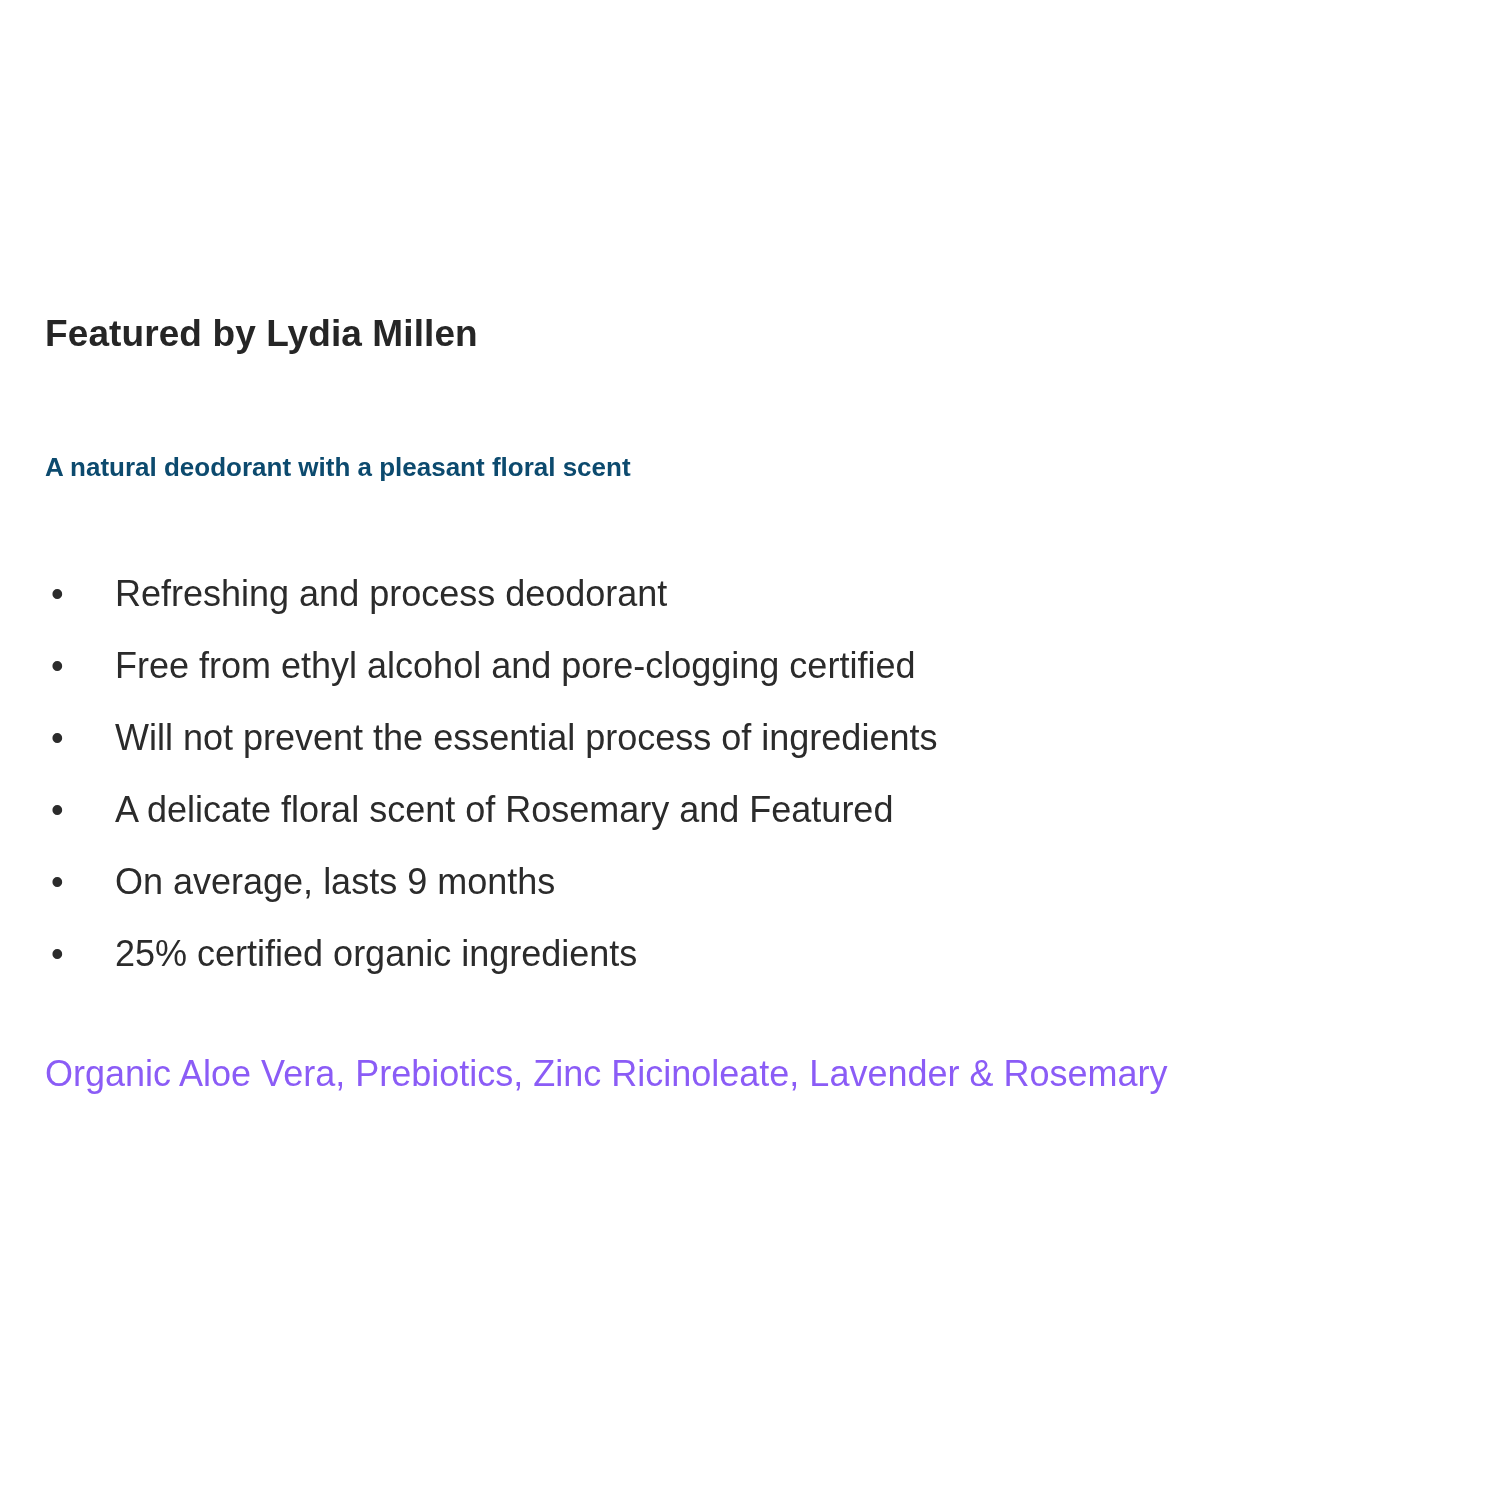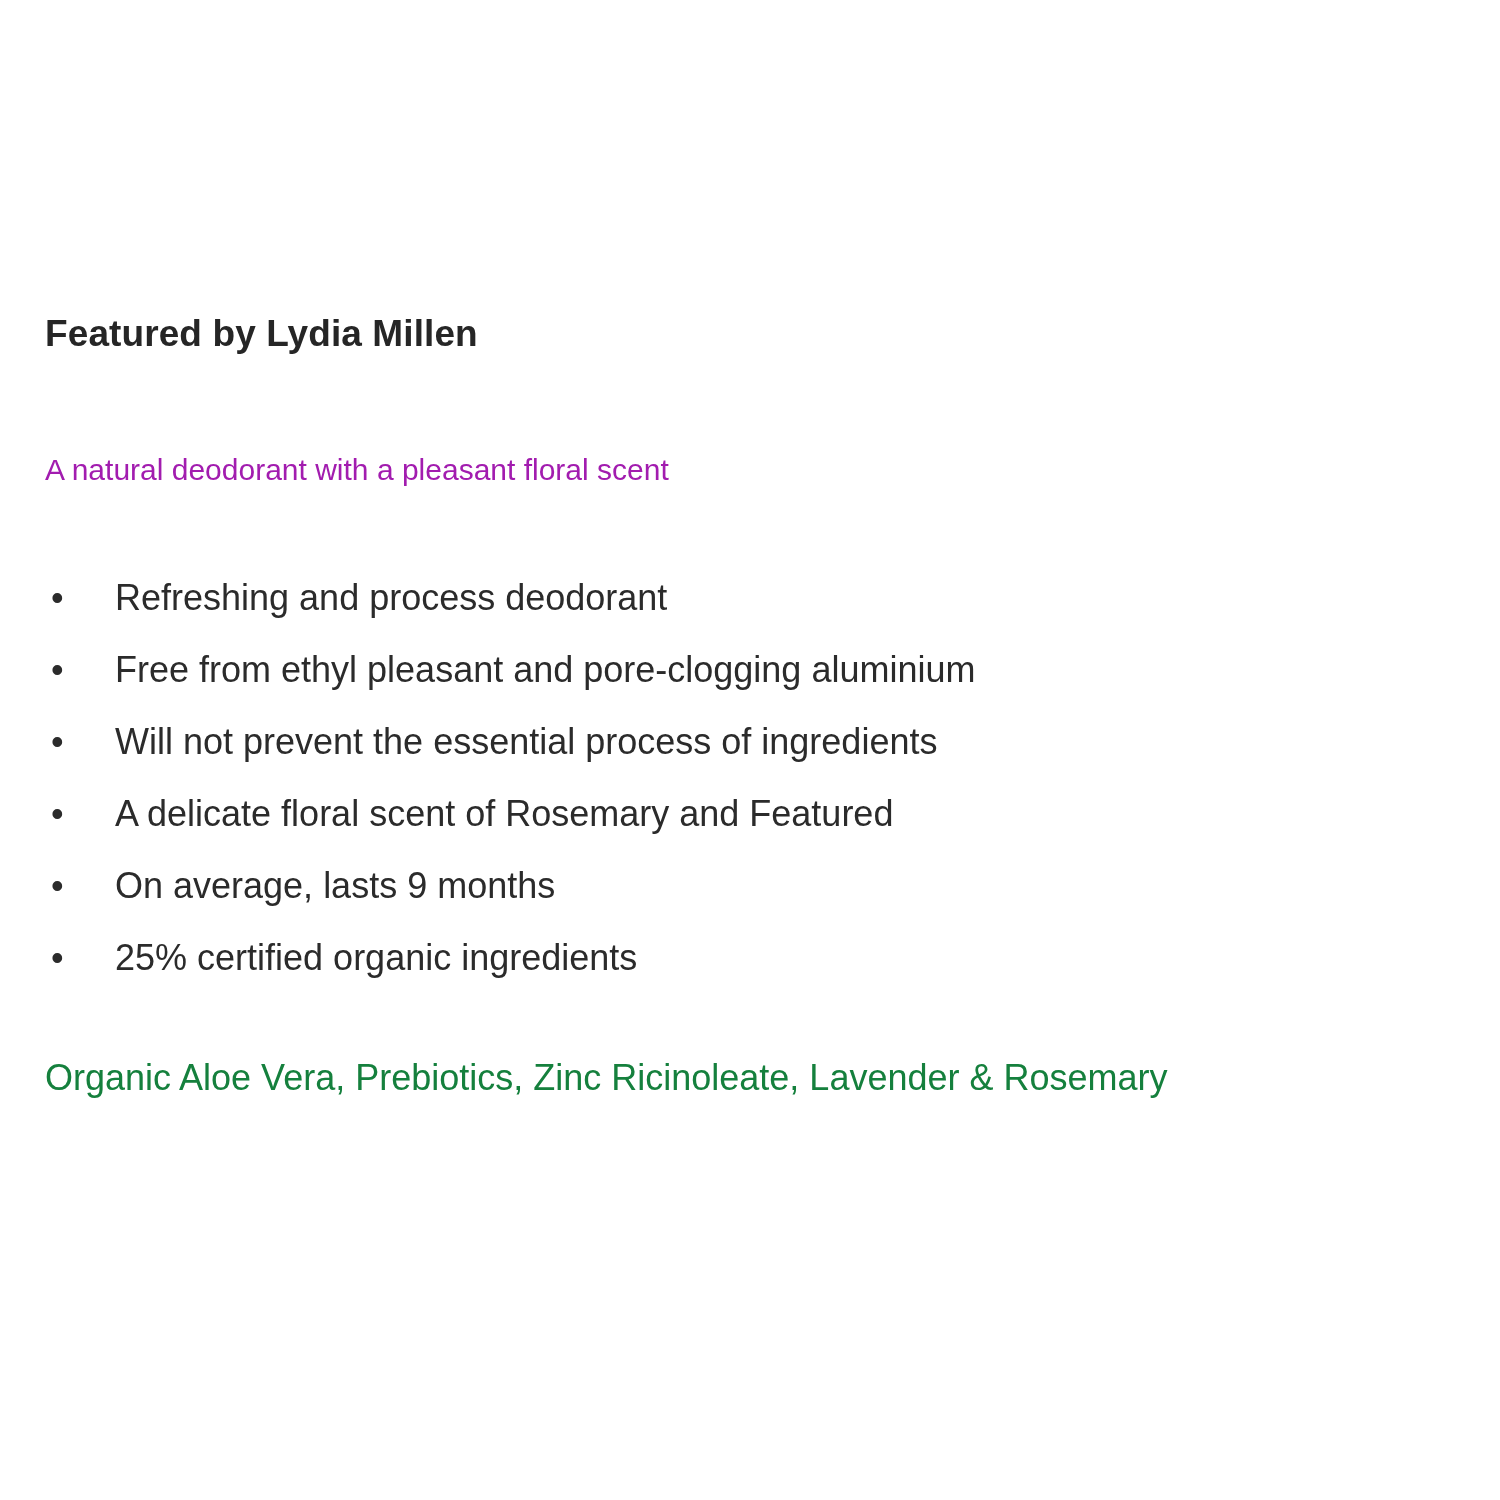--- a/index.html
+++ b/index.html
@@ -24,23 +24,23 @@
   }
   .featured-line {
     font-size: 37px;
     font-weight: bold;
     letter-spacing: 0.1px;
     color: #262626;
     margin: 0 0 96px 0;
     line-height: 1.2;
   }
   .subtitle {
-    font-size: 30px;
-    font-weight: normal;
-    color: #a21caf;
+    font-size: 26px;
+    font-weight: bold;
+    color: #0c4a6e;
     margin: 0 0 92px 0;
     line-height: 1.2;
   }
   ul.feature-list {
     list-style: none;
     margin: 0 0 80px 0;
     padding: 0;
   }
   ul.feature-list li {
     position: relative;
@@ -58,42 +58,42 @@
     position: absolute;
     left: 6px;
     top: 0;
     font-size: 36px;
     line-height: 1.0;
     color: #2b2b2b;
   }
   .ingredients {
     font-size: 36px;
     font-weight: 400;
-    color: #15803d;
+    color: #8b5cf6;
     line-height: 1.2;
     margin: 0;
   }
 </style>
 </head>
 <body>
 
 <div class="page">
 
   <p class="featured-line">Featured by Lydia Millen</p>
 
   <p class="subtitle">A natural deodorant with a pleasant floral scent</p>
 
   <ul class="feature-list">
     <li>
       <span class="bullet">•</span>
       <span>Refreshing and process deodorant</span>
     </li>
     <li>
       <span class="bullet">•</span>
-      <span>Free from ethyl pleasant and pore-clogging aluminium</span>
+      <span>Free from ethyl alcohol and pore-clogging certified</span>
     </li>
     <li>
       <span class="bullet">•</span>
       <span>Will not prevent the essential process of ingredients</span>
     </li>
     <li>
       <span class="bullet">•</span>
       <span>A delicate floral scent of Rosemary and Featured</span>
     </li>
     <li>

